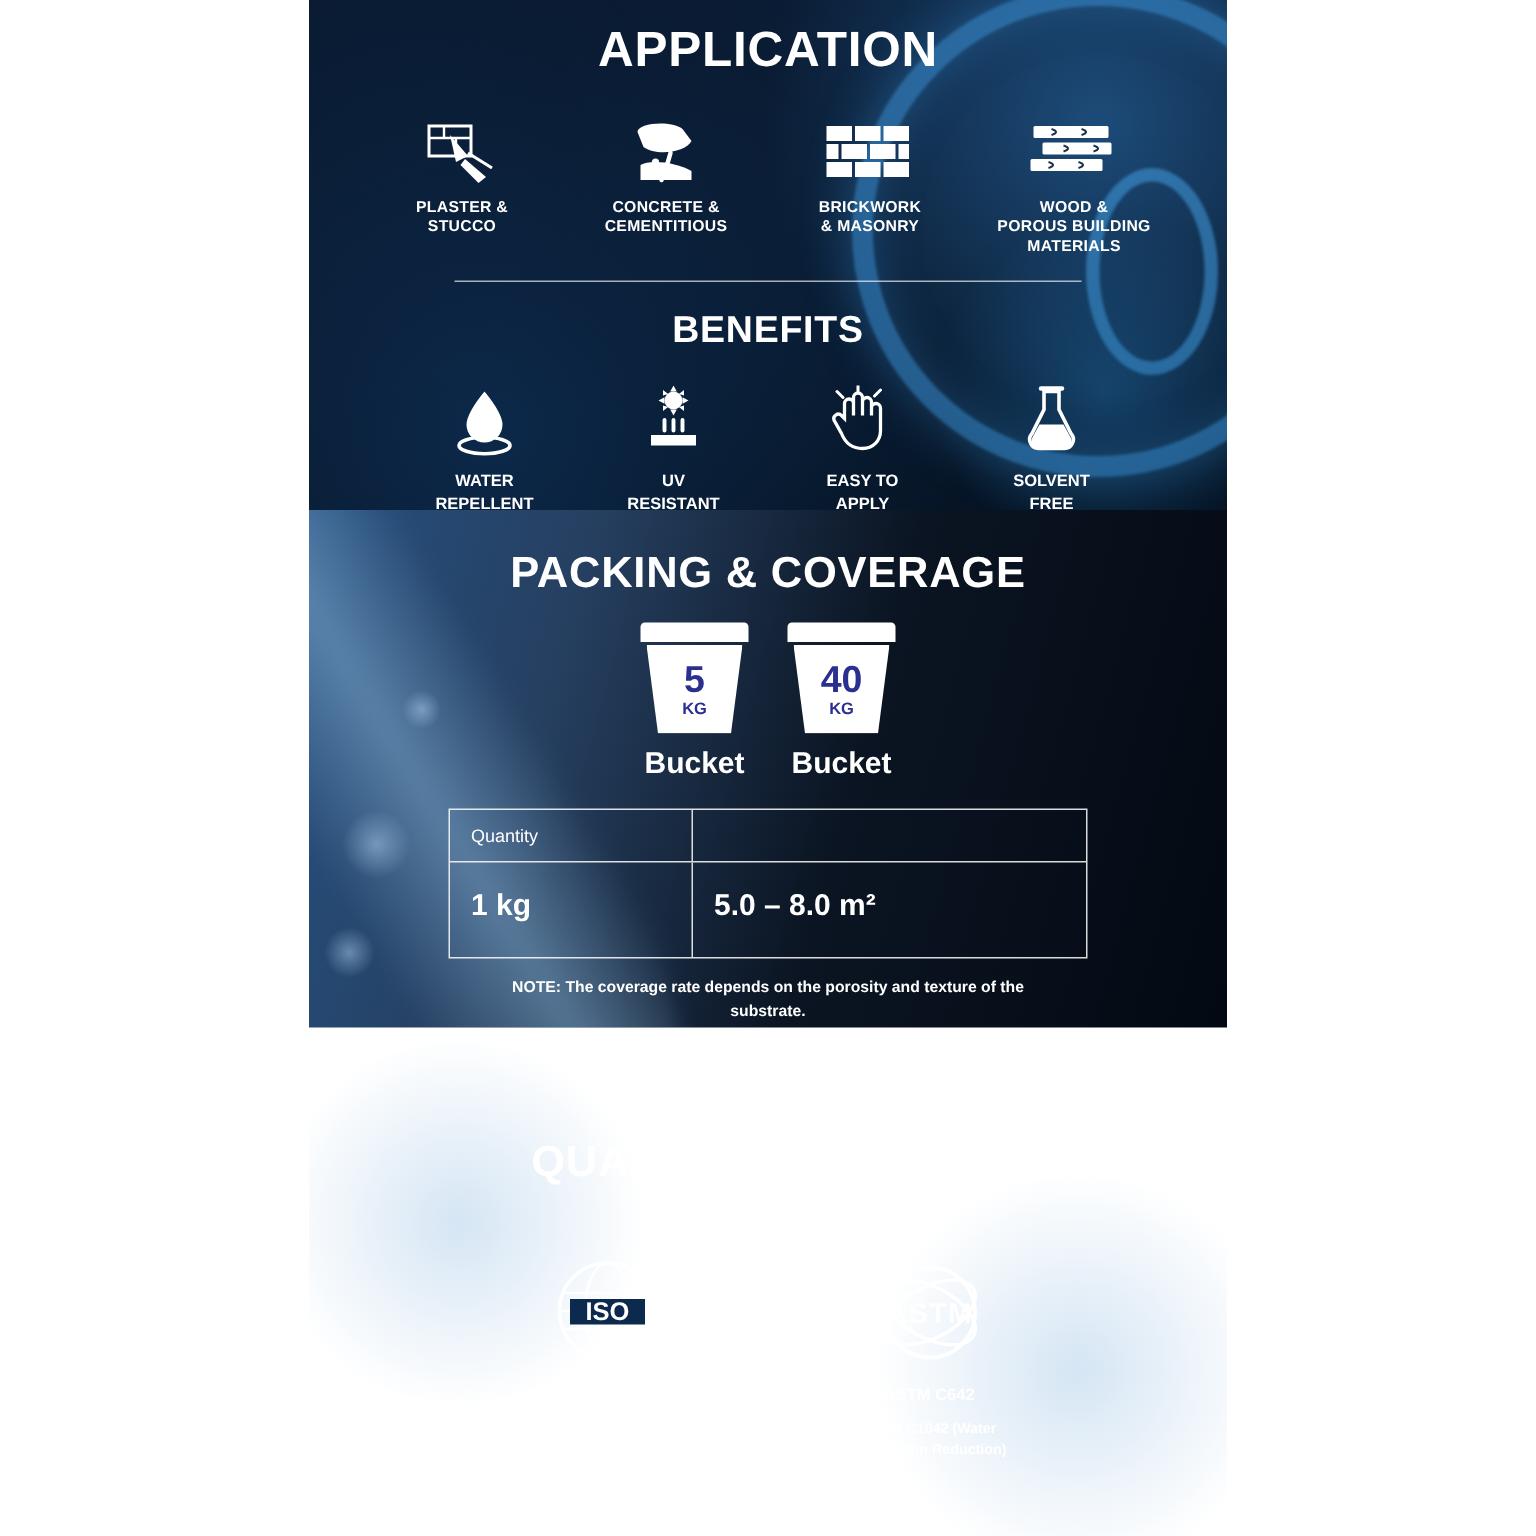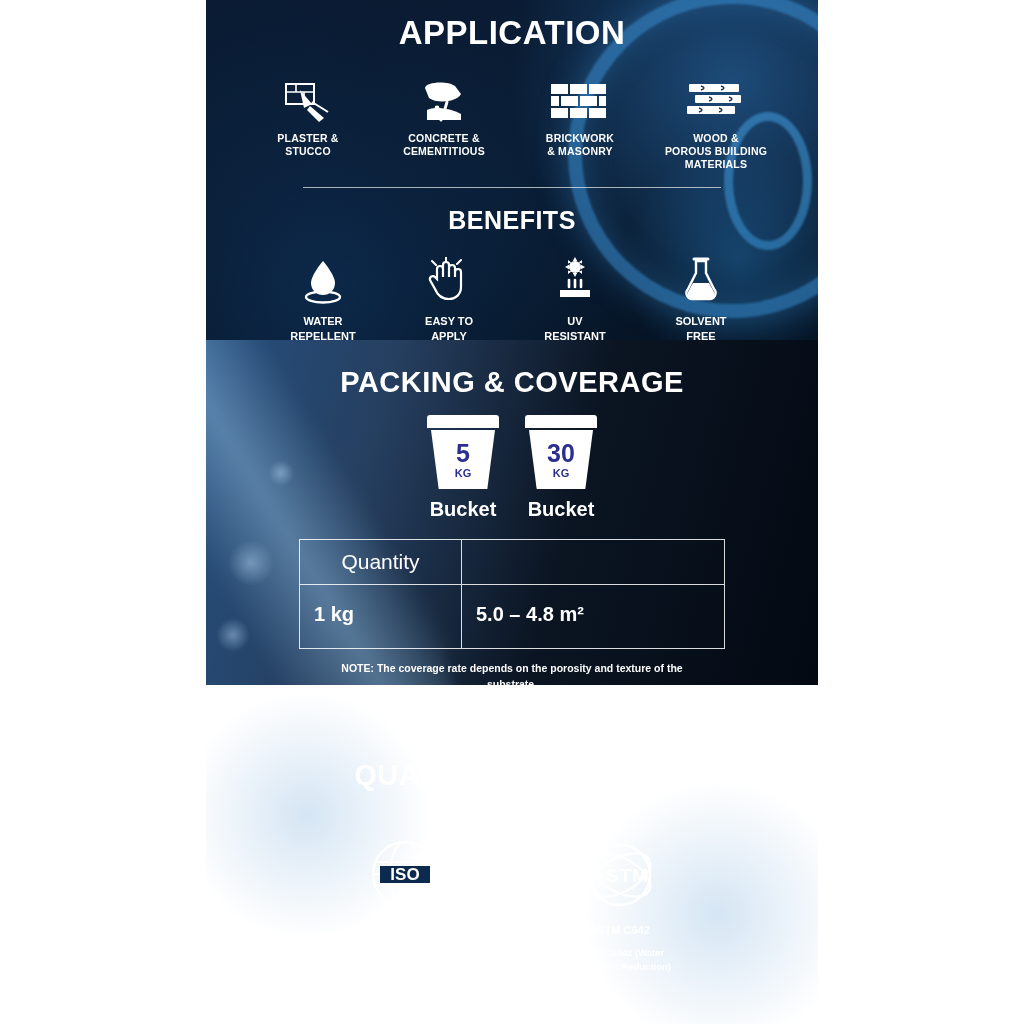--- a/index.html
+++ b/index.html
@@ -240,21 +240,21 @@
     width: 162px;
     padding: 10px 14px;
     border-right: 1px solid rgba(255,255,255,0.85);
     box-sizing: border-box;
   }
   .cov-c2 {
     flex: 1;
     padding: 10px 14px;
     box-sizing: border-box;
   }
-  .cov-head .cov-c1, .cov-head .cov-c2 { font-size: 21px; text-align: center; }
+  .cov-head .cov-c1, .cov-head .cov-c2 { font-size: 12px; }
   .cov-body .cov-c1, .cov-body .cov-c2 {
     font-size: 20px;
     font-weight: bold;
     padding-top: 18px;
     padding-bottom: 22px;
   }
 
   .note {
     position: relative;
     text-align: center;
@@ -413,48 +413,48 @@
               <path d="M25 4 C25 4, 13 18, 13 26 a12 12 0 0 0 24 0 C37 18, 25 4, 25 4 Z" fill="#fff"></path>
               <ellipse cx="25" cy="40" rx="17" ry="5.5" stroke="#fff" stroke-width="2.4" fill="none"></ellipse>
             </svg>
           </div>
           <div class="ben-cap">WATER<br>REPELLENT</div>
         </div>
 
         <div class="ben-cell">
           <div class="ben-box">
             <svg width="50" height="48" viewBox="0 0 50 48" fill="none">
-              <path d="M13 22 l0 -10 a3 3 0 0 1 6 0 l0 8 l0 -12 a3 3 0 0 1 6 0 l0 12 l0 -9 a3 3 0 0 1 6 0 l0 9 l0 -5 a3 3 0 0 1 6 0 l0 15 c0 7 -5 12 -12 12 c-8 0 -12 -5 -14 -10 l-5 -9 a3 3 0 0 1 5 -3 Z" stroke="#fff" stroke-width="2.2" fill="none"></path>
-              <path d="M12 8 l-4 -4 M22 4 l0 -4 M33 7 l4 -4" stroke="#fff" stroke-width="2" stroke-linecap="round"></path>
-            </svg>
-          </div>
-          <div class="ben-cap">EASY TO<br>APPLY</div>
-        </div>
-
-        <div class="ben-cell">
-          <div class="ben-box">
-            <svg width="50" height="48" viewBox="0 0 50 48" fill="none">
               <g fill="#fff">
                 <circle cx="25" cy="10" r="6"></circle>
                 <path d="M25 0 l2.2 4 -4.4 0 Z M25 20 l2.2 -4 -4.4 0 Z M15 10 l4 2.2 0 -4.4 Z M35 10 l-4 2.2 0 -4.4 Z M18 3 l3.4 2.6 -3.4 1 Z M32 3 l-3.4 2.6 3.4 1 Z M18 17 l3.4 -2.6 -3.4 -1 Z M32 17 l-3.4 -2.6 3.4 -1 Z"></path>
               </g>
               <g stroke="#fff" stroke-width="2.6" stroke-linecap="round">
                 <path d="M19 23 v7"></path>
                   <path d="M25 23 v7"></path>
                   <path d="M31 23 v7"></path>
               </g>
               <rect x="10" y="33" width="30" height="7" fill="#fff"></rect>
             </svg>
           </div>
           <div class="ben-cap">UV<br>RESISTANT</div>
         </div>
 
         <div class="ben-cell">
           <div class="ben-box">
             <svg width="50" height="48" viewBox="0 0 50 48" fill="none">
+              <path d="M13 22 l0 -10 a3 3 0 0 1 6 0 l0 8 l0 -12 a3 3 0 0 1 6 0 l0 12 l0 -9 a3 3 0 0 1 6 0 l0 9 l0 -5 a3 3 0 0 1 6 0 l0 15 c0 7 -5 12 -12 12 c-8 0 -12 -5 -14 -10 l-5 -9 a3 3 0 0 1 5 -3 Z" stroke="#fff" stroke-width="2.2" fill="none"></path>
+              <path d="M12 8 l-4 -4 M22 4 l0 -4 M33 7 l4 -4" stroke="#fff" stroke-width="2" stroke-linecap="round"></path>
+            </svg>
+          </div>
+          <div class="ben-cap">EASY TO<br>APPLY</div>
+        </div>
+
+        <div class="ben-cell">
+          <div class="ben-box">
+            <svg width="50" height="48" viewBox="0 0 50 48" fill="none">
               <path d="M20 4 l10 0 l0 12 l8 16 a6 6 0 0 1 -5 10 l-16 0 a6 6 0 0 1 -5 -10 l8 -16 Z" stroke="#fff" stroke-width="2.4" fill="none"></path>
               <path d="M17 26 l16 0 l5 9 a5 5 0 0 1 -4 7 l-18 0 a5 5 0 0 1 -4 -7 Z" fill="#fff"></path>
               <path d="M18 2 l14 0" stroke="#fff" stroke-width="3" stroke-linecap="round"></path>
             </svg>
           </div>
           <div class="ben-cap">SOLVENT<br>FREE</div>
         </div>
 
       </div>
     </section>
@@ -476,35 +476,35 @@
               <div class="kg">KG</div>
             </div>
           </div>
           <div class="bucket-cap">Bucket</div>
         </div>
 
         <div class="bucket-wrap">
           <div class="bucket">
             <div class="lid"></div>
             <div class="body">
-              <div class="num">30</div>
+              <div class="num">40</div>
               <div class="kg">KG</div>
             </div>
           </div>
           <div class="bucket-cap">Bucket</div>
         </div>
       </div>
 
       <div class="cov-table">
         <div class="cov-row cov-head">
           <div class="cov-c1">Quantity</div>
         </div>
         <div class="cov-row cov-body">
           <div class="cov-c1">1 kg</div>
-          <div class="cov-c2">5.0 – 4.8 m²</div>
+          <div class="cov-c2">5.0 – 8.0 m²</div>
         </div>
       </div>
 
       <div class="note">NOTE: The coverage rate depends on the porosity and texture of the substrate.</div>
     </section>
 
     <section class="sec-bot">
       <div class="softlight" style="left:-30px; top:10px; width:260px; height:240px;"></div>
       <div class="softlight" style="right:-40px; bottom:-20px; width:280px; height:260px;"></div>
 

